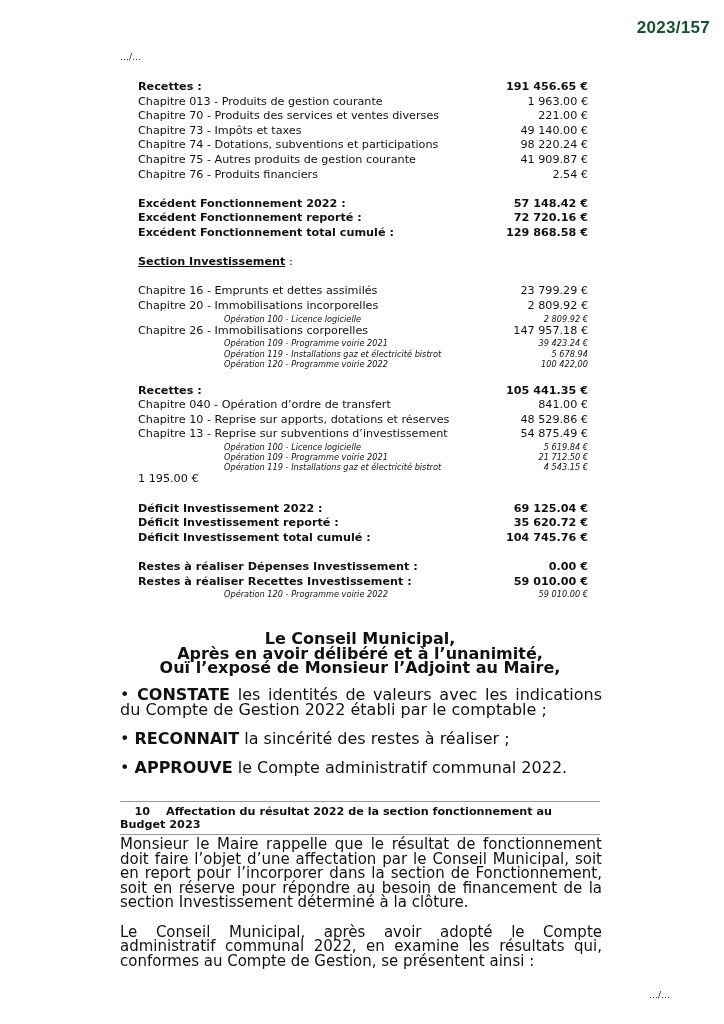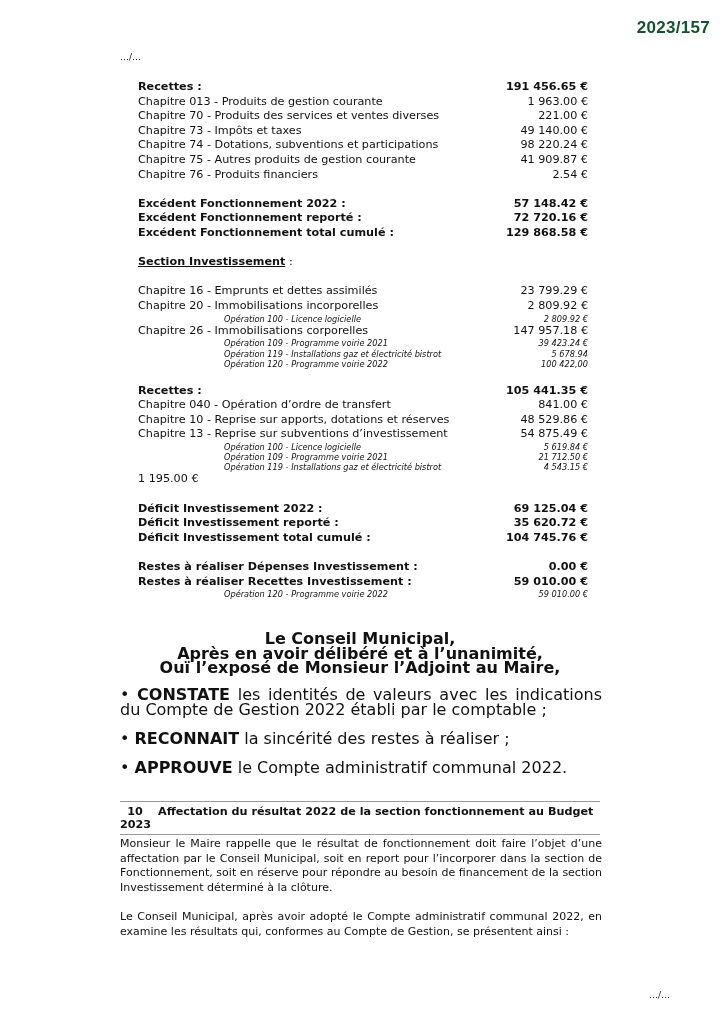--- a/index.html
+++ b/index.html
@@ -41,24 +41,24 @@
     position: absolute; top: 688px; left: 120px; width: 482px;
     font-size: 16px; line-height: 14.6px; text-align: justify;
   }
   .decisions p { margin: 0 0 14.6px 0; }
   .decisions b { font-weight: bold; }
   .section-heading {
     position: absolute; top: 801px; left: 120px; width: 480px;
     border-top: 1.5px solid #999; border-bottom: 1.5px solid #999;
     padding: 3px 0 3px 0; font-weight: bold; font-size: 11.2px; line-height: 13px;
   }
-  .section-heading .num { display: inline-block; width: 30px; text-align: center; margin-right: 8px; }
+  .section-heading .num { display: inline-block; width: 30px; text-align: right; margin-right: 16px; }
   .body-text {
     position: absolute; top: 837px; left: 120px; width: 482px;
-    font-size: 11px; line-height: 14.6px; text-align: justify;
+    font-size: 15px; line-height: 14.6px; text-align: justify;
   }
   .body-text p { margin: 0 0 14.6px 0; }
 </style>
 </head>
 <body>
 
 <div class="page-number">2023/157</div>
 <div class="cont-top">…/…</div>
 
 <div class="ledger" style="top:80px;">

